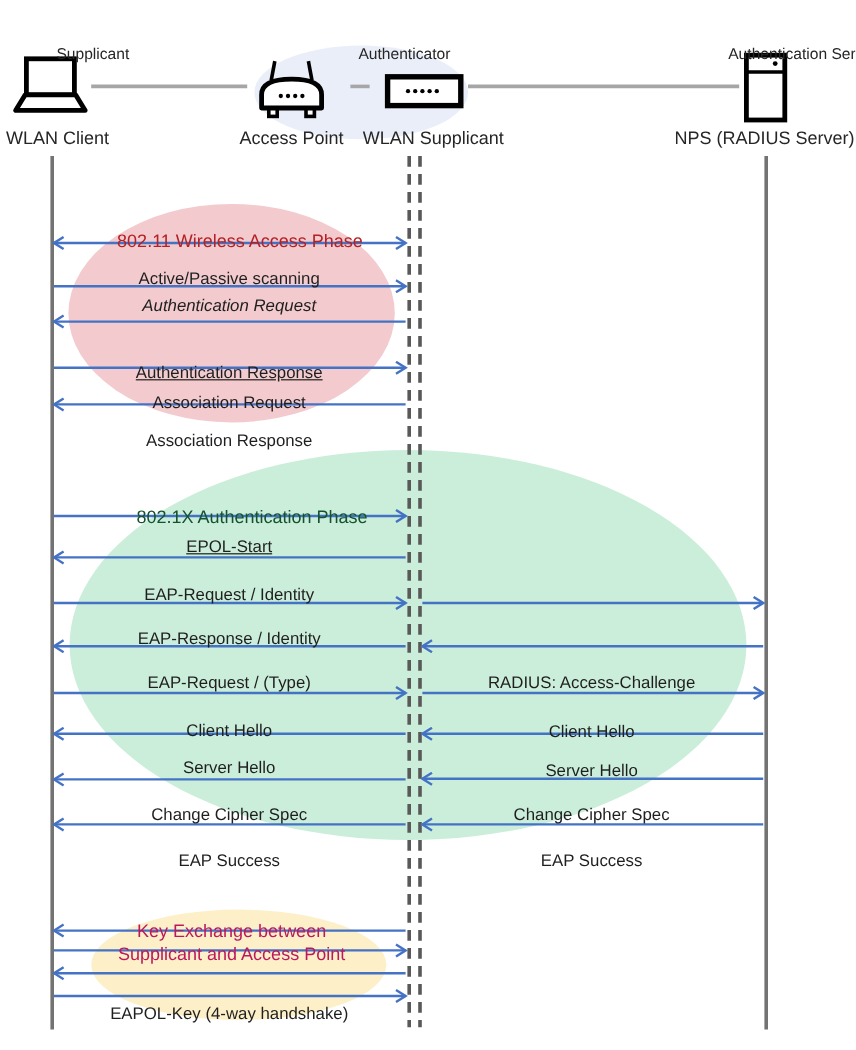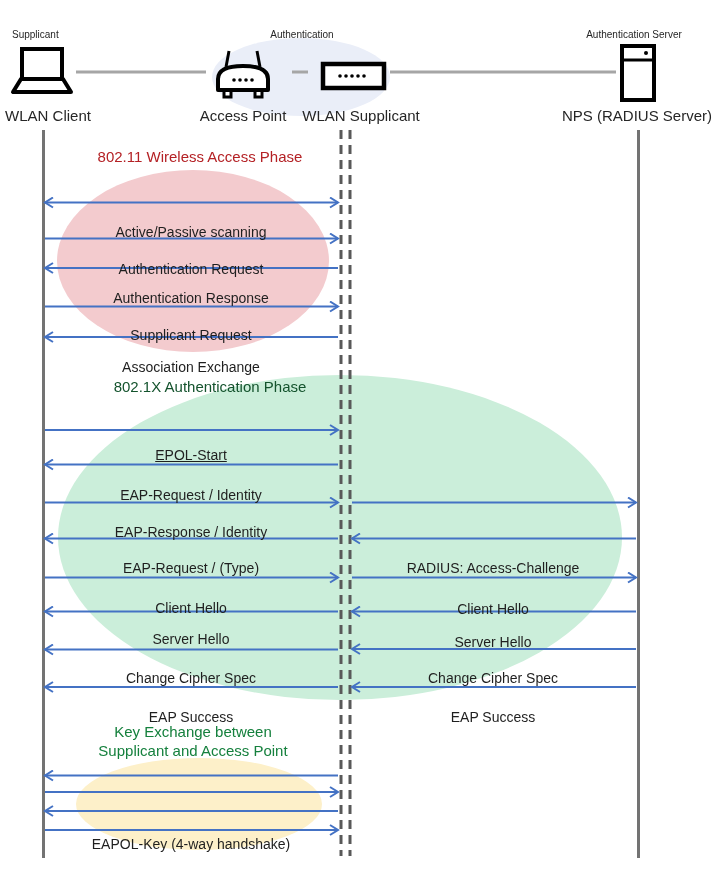--- a/index.html
+++ b/index.html
@@ -6,26 +6,26 @@
   #canvas{
     position:relative;width:713px;height:875px;background:#fff;overflow:hidden;
     font-family:"Liberation Sans",sans-serif;color:#262626;
   }
   .ellipse{position:absolute;border-radius:50%;}
   #authenticator-ellipse{left:212px;top:38px;width:178px;height:78px;background:#eaeef8;}
   #phase1-ellipse{left:57px;top:170px;width:272px;height:182px;background:#f3cbce;}
   #phase2-ellipse{left:58px;top:375px;width:564px;height:325px;background:#cbeeda;}
   #phase3-ellipse{left:76px;top:758px;width:246px;height:92px;background:#fdf0c9;}
   svg.layer{position:absolute;left:0;top:0;}
-  .role{position:absolute;top:26px;height:18px;font-size:10px;line-height:18px;}
+  .role{position:absolute;top:36px;height:18px;font-size:13px;line-height:18px;margin-left:35px;}
   .devlabel{position:absolute;top:107px;height:18px;font-size:15px;line-height:18px;text-align:center;}
-  .phase-title{position:absolute;font-size:15px;line-height:19px;text-align:center;width:260px;}
+  .phase-title{position:absolute;font-size:15px;line-height:19px;text-align:center;width:260px;margin-top:45px;}
   #phase1-title{left:70px;top:147px;color:#b42125;}
   #phase2-title{left:80px;top:377px;color:#14532d;}
-  #phase3-title{left:63px;top:722px;color:#15803d;}
+  #phase3-title{left:63px;top:722px;color:#be185d;}
   .msg{position:absolute;width:280px;height:18px;font-size:14px;line-height:18px;text-align:center;color:#1f1f1f;margin-top:41px;}
   .msg.left{left:51px;}
   .msg.right{left:353px;}
 </style>
 </head>
 <body>
 
 <div id="canvas">
 
   <div class="ellipse" id="authenticator-ellipse"></div>
@@ -111,40 +111,40 @@
       <line x1="352" y1="502.5" x2="636" y2="502.5" marker-end="url(#ah)"></line>
       <line x1="636" y1="538.5" x2="352" y2="538.5" marker-end="url(#ah)"></line>
       <line x1="352" y1="577.5" x2="636" y2="577.5" marker-end="url(#ah)"></line>
       <line x1="636" y1="611.5" x2="352" y2="611.5" marker-end="url(#ah)"></line>
       <line x1="636" y1="649" x2="352" y2="649" marker-end="url(#ah)"></line>
       <line x1="636" y1="687" x2="352" y2="687" marker-end="url(#ah)"></line>
     </g>
   </svg>
 
   <div class="role" style="left:12px;">Supplicant</div>
-  <div class="role" style="left:222px;width:160px;text-align:center;">Authentication</div>
+  <div class="role" style="left:222px;width:160px;text-align:center;">Authenticator</div>
   <div class="role" style="left:554px;width:160px;text-align:center;">Authentication Server</div>
 
   <div class="devlabel" style="left:-12px;width:120px;">WLAN Client</div>
   <div class="devlabel" style="left:183px;width:120px;">Access Point</div>
   <div class="devlabel" style="left:291px;width:140px;">WLAN Supplicant</div>
   <div class="devlabel" style="left:557px;width:160px;">NPS (RADIUS Server)</div>
 
   <div class="phase-title" id="phase1-title">802.11 Wireless Access Phase</div>
   <div class="phase-title" id="phase2-title">802.1X Authentication Phase</div>
   <div class="phase-title" id="phase3-title">
     <div>Key Exchange between</div>
     <div>Supplicant and Access Point</div>
   </div>
 
   <div class="msg left" style="top:182px;">Active/Passive scanning</div>
-  <div class="msg left" style="top:219px;">Authentication Request</div>
-  <div class="msg left" style="top:248px;">Authentication Response</div>
-  <div class="msg left" style="top:285px;">Supplicant Request</div>
-  <div class="msg left" style="top:317px;">Association Exchange</div>
+  <div class="msg left" style="top:204px;font-style:italic;">Authentication Request</div>
+  <div class="msg left" style="top:260px;text-decoration:underline;">Authentication Response</div>
+  <div class="msg left" style="top:285px;">Association Request</div>
+  <div class="msg left" style="top:317px;">Association Response</div>
   <div class="msg left" style="top:405px;text-decoration:underline;">EPOL-Start</div>
   <div class="msg left" style="top:445px;">EAP-Request / Identity</div>
   <div class="msg left" style="top:482px;">EAP-Response / Identity</div>
   <div class="msg left" style="top:518px;">EAP-Request / (Type)</div>
   <div class="msg left" style="top:558px;">Client Hello</div>
   <div class="msg left" style="top:589px;">Server Hello</div>
   <div class="msg left" style="top:628px;">Change Cipher Spec</div>
   <div class="msg left" style="top:667px;">EAP Success</div>
   <div class="msg left" style="top:794px;">EAPOL-Key (4-way handshake)</div>
 

